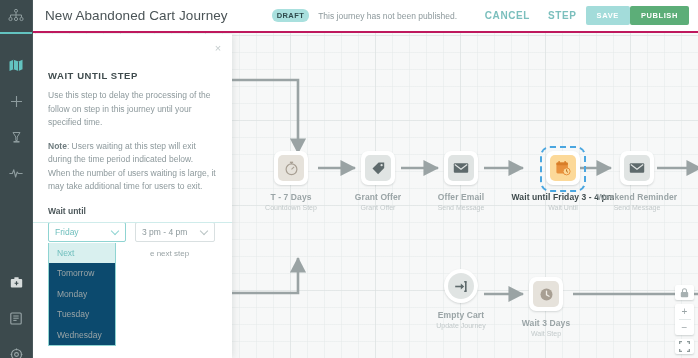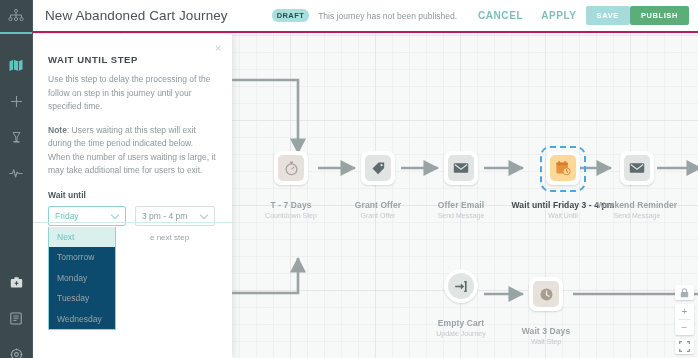--- a/index.html
+++ b/index.html
@@ -89,21 +89,21 @@
   .node-inner {
     width:26px; height:26px; border-radius:5px;
     display:flex; align-items:center; justify-content:center;
   }
   .ni-grey { background:#e0e4e3; }
   .ni-tan  { background:#e6e2db; }
   .ni-amber{ background:#fcd999; }
   .node-box.round { border-radius:50%; }
   .node-box.round .node-inner { border-radius:50%; }
   .node-title {
-    margin-top:15px; font-size:8.5px; font-weight:bold; color:#9aa4a6;
+    margin-top:7px; font-size:8.5px; font-weight:bold; color:#9aa4a6;
     letter-spacing:.1px; white-space:nowrap;
   }
   .node-sub {
     margin-top:2px; font-size:7px; color:#c2c9ca; white-space:nowrap;
   }
   .node.selected .node-title { color:#3f4b4d; }
   .sel-ring {
     position:absolute; left:50%; top:-5px; transform:translateX(-50%);
     width:46px; height:46px; border:2px dashed #4aa6e0; border-radius:10px;
     box-sizing:border-box;
@@ -113,21 +113,21 @@
   #panel {
     position:absolute; left:33px; top:34px; width:199px; height:324px;
     background:#ffffff; z-index:20;
     box-shadow:2px 0 6px rgba(120,130,130,.16);
   }
   #panel-close {
     position:absolute; right:8px; top:8px; width:12px; height:12px;
     color:#c4cccd; font-size:11px; line-height:12px; text-align:center;
     cursor:pointer; font-family:"Liberation Sans", sans-serif;
   }
-  #panel-inner { padding:20px 15px 0 15px; }
+  #panel-inner { padding:36px 15px 0 15px; }
   #panel-title {
     font-size:9.5px; font-weight:bold; letter-spacing:.55px; color:#3f4b4d;
     margin-bottom:8px;
   }
   .panel-p {
     font-size:8.5px; line-height:13.5px; color:#8d999c; margin-bottom:10px;
   }
   .panel-p b { color:#6e7b7e; font-weight:bold; }
   #wait-label {
     font-size:8.5px; font-weight:bold; color:#4d585b; margin:12px 0 6px 0;
@@ -253,21 +253,21 @@
 </div>
 
 <div id="header">
   <div id="doc-title">New Abandoned Cart Journey</div>
   <div id="status-wrap">
     <span id="draft-badge">DRAFT</span>
     <span id="status-text">This journey has not been published.</span>
   </div>
   <div id="hdr-actions">
     <button class="hdr-link">CANCEL</button>
-    <button class="hdr-link">APPLY</button>
+    <button class="hdr-link">STEP</button>
     <button class="hdr-btn" id="btn-save">SAVE</button>
     <button class="hdr-btn" id="btn-publish">PUBLISH</button>
   </div>
 </div>
 
 <div id="canvas">
 
   <svg id="edges">
     <defs>
       <marker id="ar" markerWidth="7" markerHeight="7" refX="5.6" refY="3.5" orient="auto">

